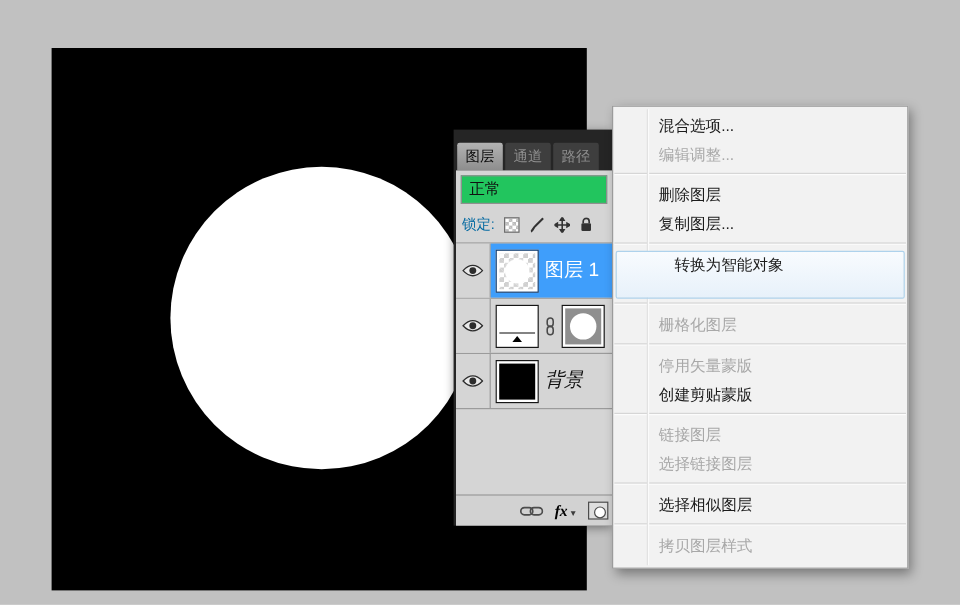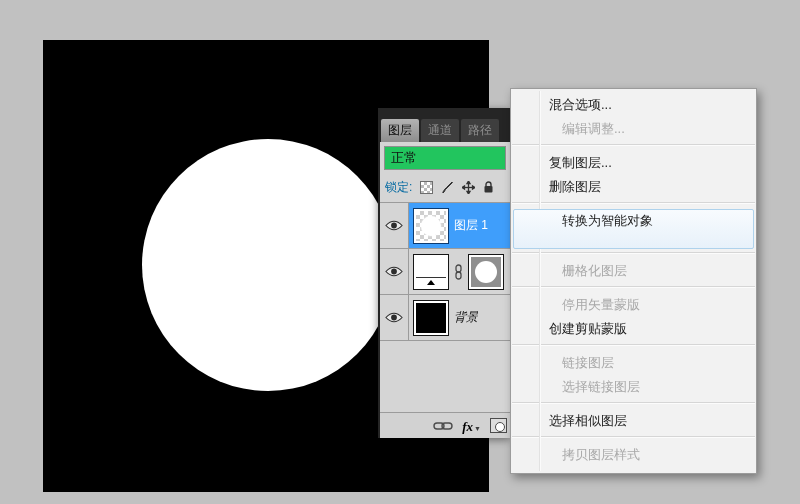--- a/index.html
+++ b/index.html
@@ -43,21 +43,21 @@
                 background-size:8px 8px;background-position:0 0,4px 4px;}
   .thumb-circle{position:absolute;left:50%;top:50%;width:20px;height:20px;margin:-10px 0 0 -10px;
                 border-radius:50%;background:#fff;box-shadow:0 0 3px rgba(255,255,255,.9);}
   .levels-strip{position:absolute;left:0;right:0;bottom:0;height:9px;border-top:1px solid #333;background:#fff;}
   .levels-triangle{width:0;height:0;margin:2px auto 0;border-left:4px solid transparent;
                    border-right:4px solid transparent;border-bottom:5px solid #000;}
   .mask-inner{background:#8f8f8f;}
   .mask-circle{position:absolute;left:50%;top:50%;width:22px;height:22px;margin:-11px 0 0 -11px;
                border-radius:50%;background:#fff;}
   .black-inner{background:#000;}
-  .layer-name{font-size:12px;white-space:nowrap;overflow:hidden;}
+  .layer-name{font-size:16px;white-space:nowrap;overflow:hidden;}
   .layer-row.selected .layer-name{color:#fff;}
   .bg-name{font-style:italic;color:#111;}
   .chain-vert{flex:none;}
   .panel-bottom-bar{position:absolute;left:0;right:0;bottom:0;height:25px;border-top:1px solid #9b9b9b;
                     background:#d2d2d2;display:flex;align-items:center;justify-content:flex-end;
                     gap:9px;padding-right:3px;}
   .fx-label{font-size:13px;font-style:italic;font-weight:bold;color:#000000;
             font-family:"Liberation Serif",serif;}
   .fx-caret{font-size:7px;color:#3c3c3c;margin-left:1px;}
   .mask-btn{width:15px;height:13px;border:1px solid #4c4c4c;background:#dedede;position:relative;flex:none;}
@@ -65,21 +65,21 @@
                 border-radius:50%;background:#fff;border:1px solid #4c4c4c;}
 
   
   #context-menu{position:absolute;left:510px;top:88px;width:247px;background:#f2f2f2;
                 border:1px solid #9b9b9b;box-sizing:border-box;padding:4px 0 6px 0;
                 box-shadow:3px 4px 9px rgba(0,0,0,.38);z-index:10;}
   #context-menu .gutter-line{position:absolute;left:28px;top:2px;bottom:2px;width:1px;
                 background:#e2e2e2;box-shadow:1px 0 0 #fbfbfb;}
   .menu-item{position:relative;height:24px;line-height:24px;padding-left:38px;font-size:13px;
              color:#1c1c1c;white-space:nowrap;}
-  .menu-item.disabled{color:#a8a8a8;margin-left:13px;}
+  .menu-item.disabled{color:#a8a8a8;}
   .menu-item.highlighted{margin:0 2px;height:40px;line-height:22px;padding-left:48px;
              border:1px solid #aed2ec;border-radius:2px;box-sizing:border-box;
              background:linear-gradient(#f8fbfe,#e7f1fa);}
   .menu-sep{height:1px;background:#d6d6d6;margin:3px 1px 6px 1px;box-shadow:0 1px 0 #fcfcfc;}
 </style>
 </head>
 <body>
 
 <div id="stage">
 
@@ -200,22 +200,22 @@
       </div>
 
     </div>
   </div>
 
   <div id="context-menu">
     <div class="gutter-line"></div>
     <div class="menu-item">混合选项...</div>
     <div class="menu-item disabled">编辑调整...</div>
     <div class="menu-sep"></div>
+    <div class="menu-item">删除图层</div>
     <div class="menu-item">复制图层...</div>
-    <div class="menu-item">删除图层</div>
     <div class="menu-sep"></div>
     <div class="menu-item highlighted">转换为智能对象</div>
     <div class="menu-sep"></div>
     <div class="menu-item disabled">栅格化图层</div>
     <div class="menu-sep"></div>
     <div class="menu-item disabled">停用矢量蒙版</div>
     <div class="menu-item">创建剪贴蒙版</div>
     <div class="menu-sep"></div>
     <div class="menu-item disabled">链接图层</div>
     <div class="menu-item disabled">选择链接图层</div>

